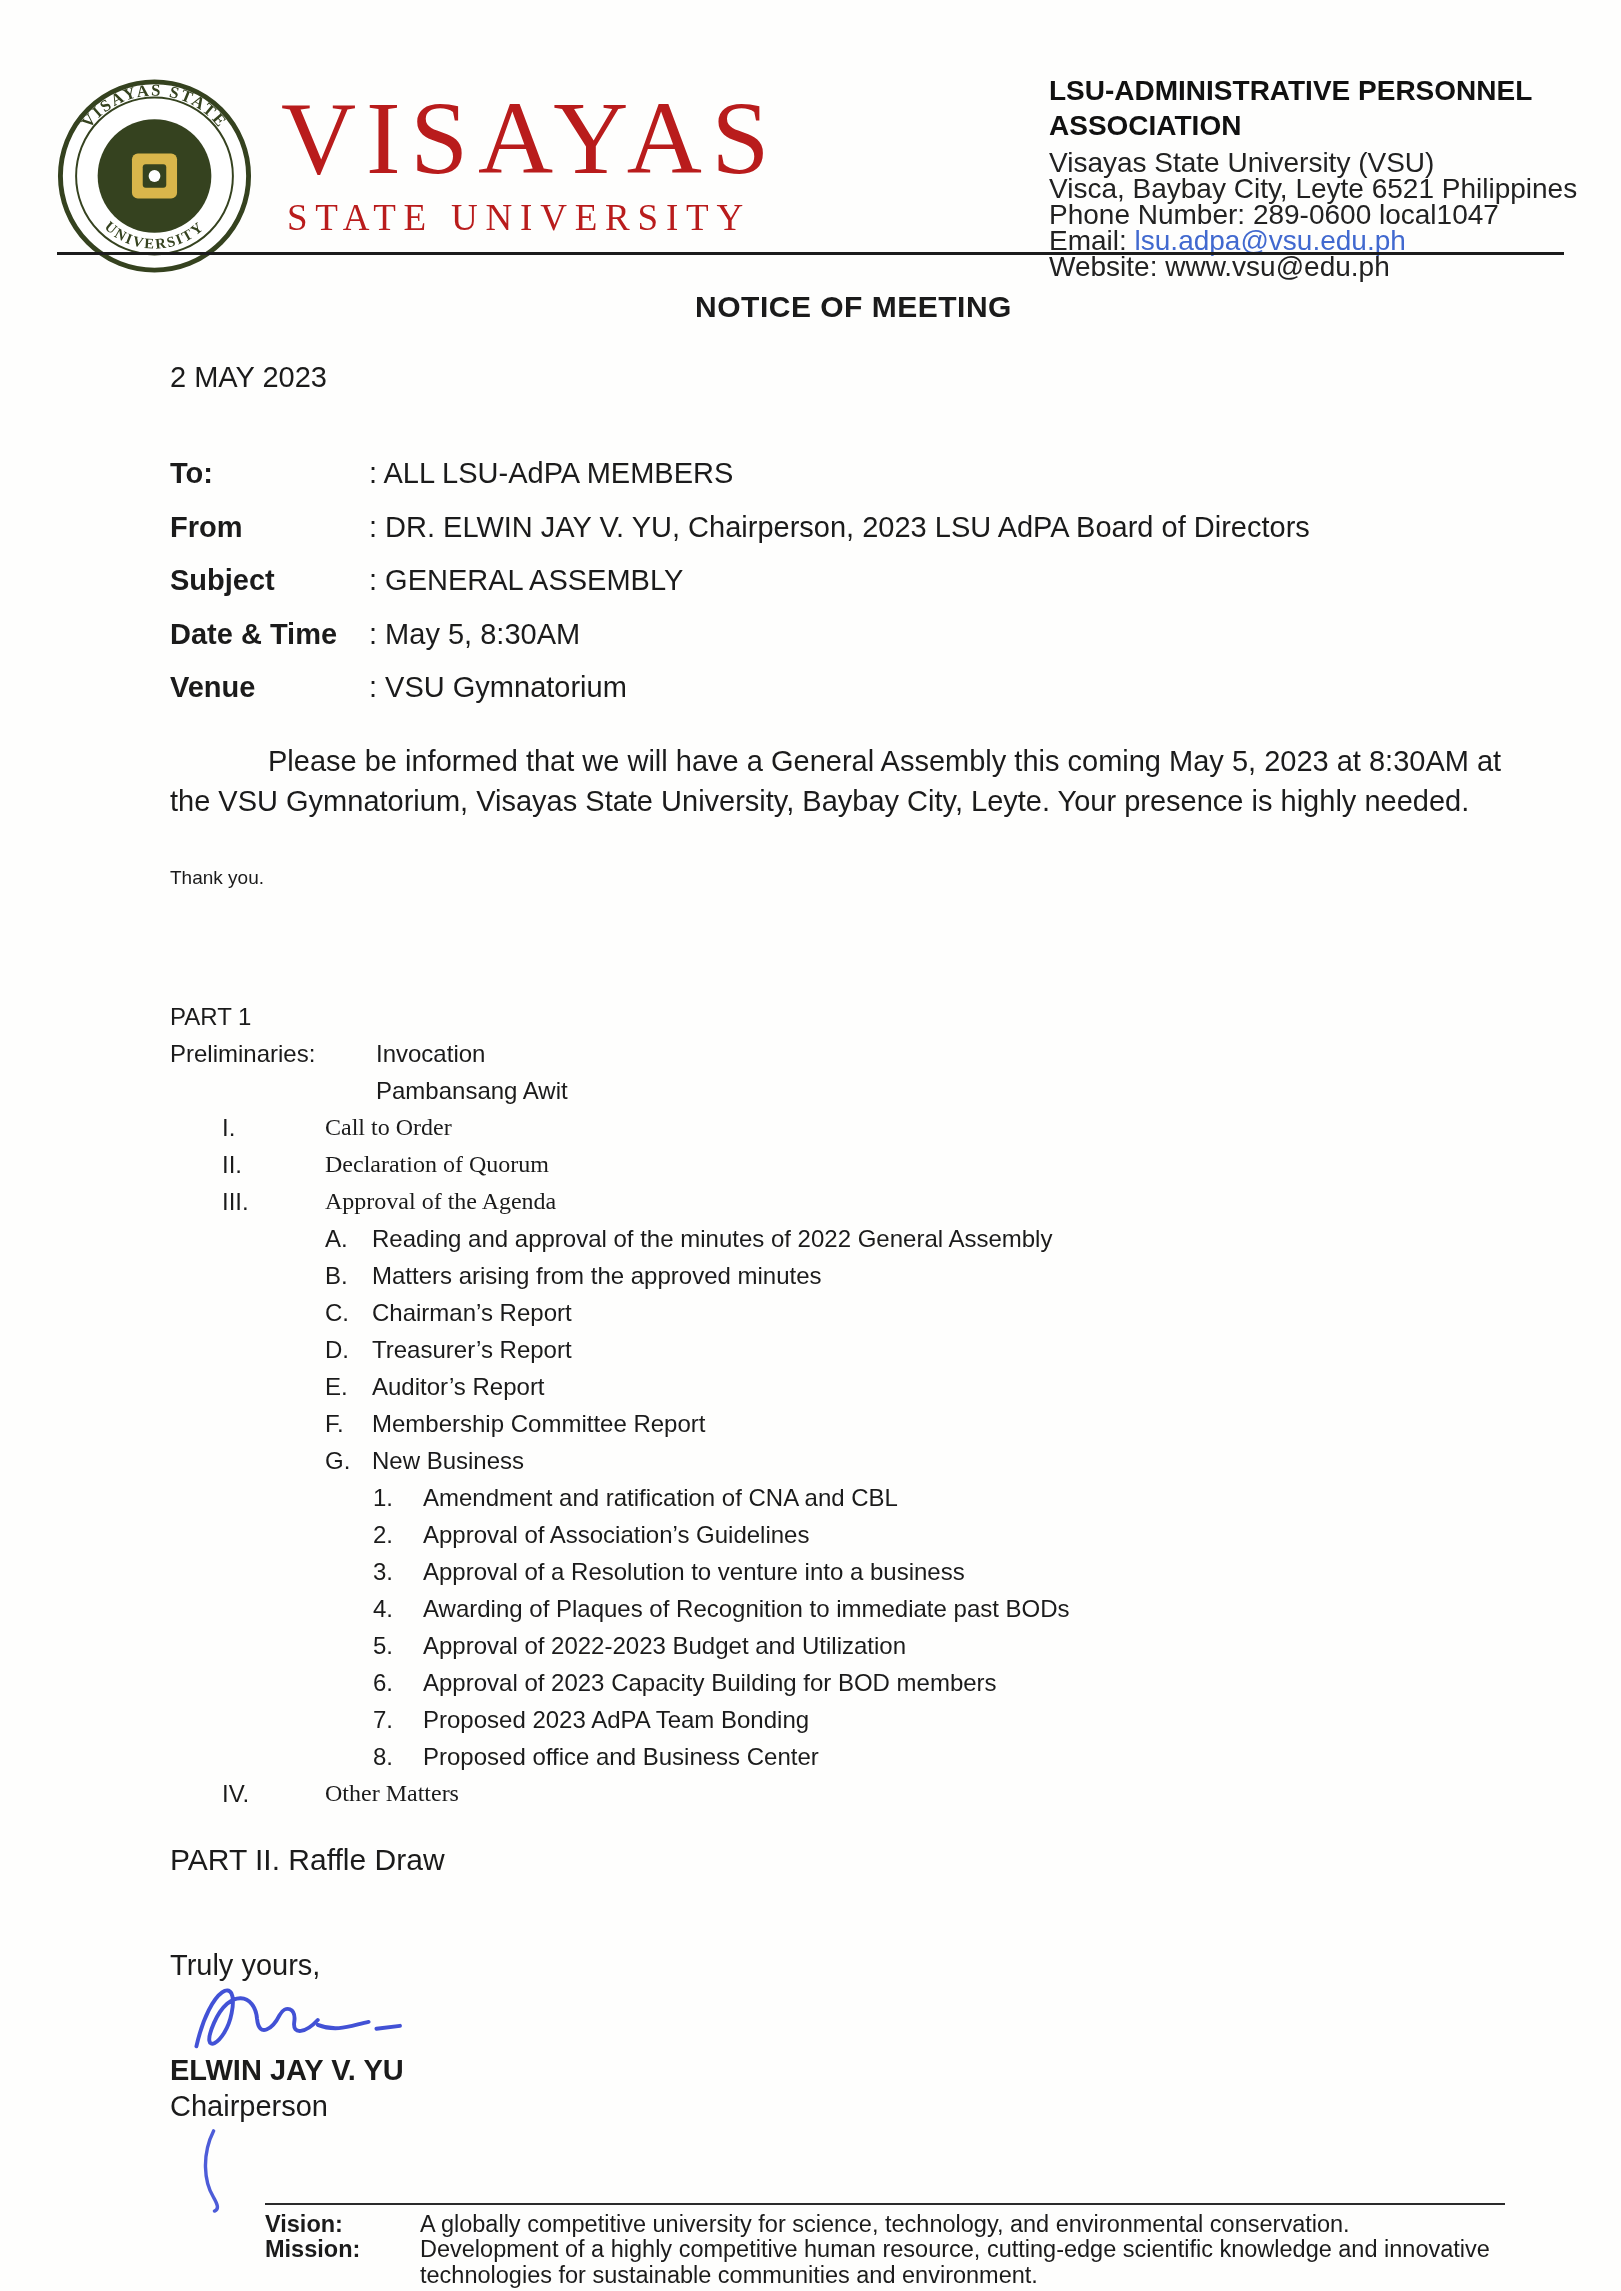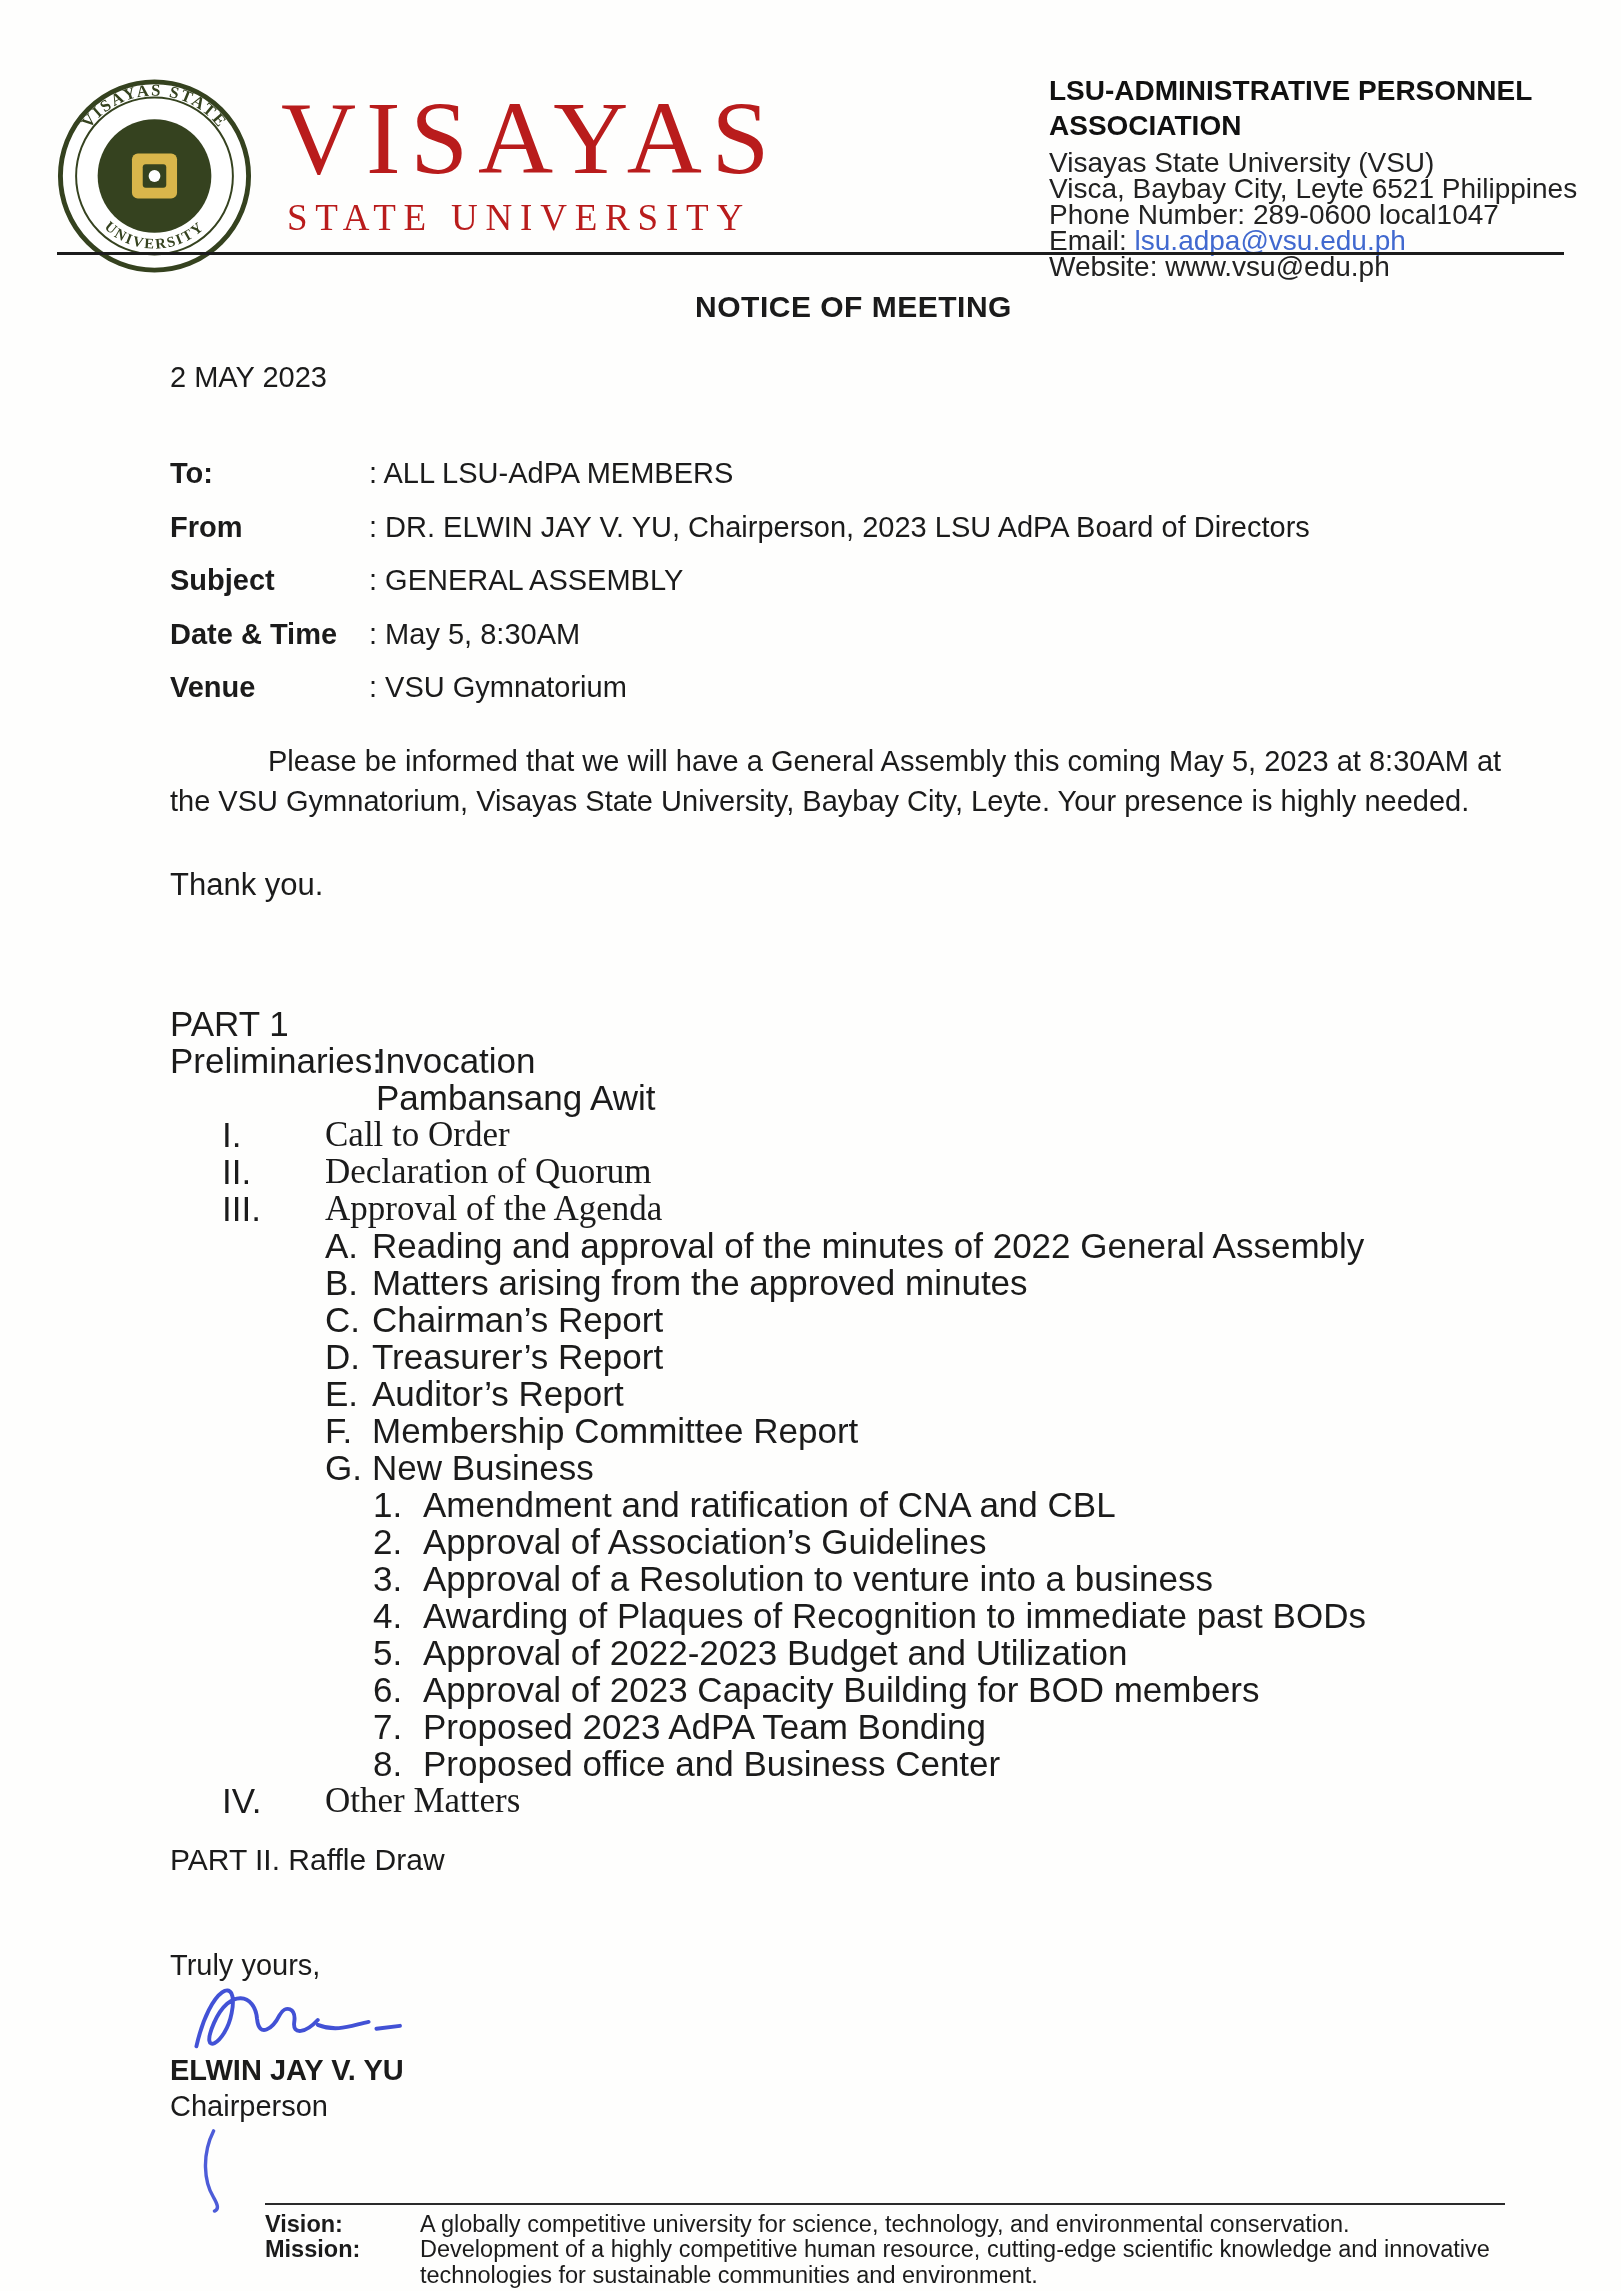--- a/index.html
+++ b/index.html
@@ -22,25 +22,25 @@
 
   
   .doc-title { position:absolute; left:170px; width:1367px; top:290px; text-align:center; font-size:30px; font-weight:bold; letter-spacing:0.5px; }
   .doc-date { position:absolute; left:170px; top:361px; font-size:29px; }
 
   .fields { position:absolute; left:170px; top:458px; width:1372px; }
   .field-row { font-size:29px; line-height:30px; margin-bottom:23.5px; white-space:nowrap; }
   .field-label { display:inline-block; width:199px; font-weight:bold; }
 
   .body-par { position:absolute; left:170px; top:741px; width:1370px; font-size:29px; line-height:40px; text-indent:98px; }
-  .thanks { position:absolute; left:170px; top:867px; font-size:31px; }
+  .thanks { position:absolute; left:170px; top:867px; font-size:19px; }
 
   .agenda-heading { position:absolute; left:170px; width:1367px; top:927px; text-align:center; font-size:30px; font-weight:bold; }
 
-  .agenda { position:absolute; left:170px; top:998px; width:1392px; font-size:35px; line-height:37px;margin-top:7px; }
+  .agenda { position:absolute; left:170px; top:998px; width:1392px; font-size:24px; line-height:37px; }
   .agenda-row { position:relative; }
   .agenda-row .marker { position:absolute; top:0; }
   .lvl1 .marker { left:52px; }  .lvl1 .text { display:block; padding-left:155px;font-family:Liberation Serif, serif; }
   .lvl2 .marker { left:155px; } .lvl2 .text { display:block; padding-left:202px; }
   .lvl3 .marker { left:203px; } .lvl3 .text { display:block; padding-left:253px; }
   .prelim-label { display:inline-block; width:206px; }
   .prelim-cont { padding-left:206px; }
 
   .part2 { position:absolute; left:170px; top:1843px; font-size:30px; }
 

